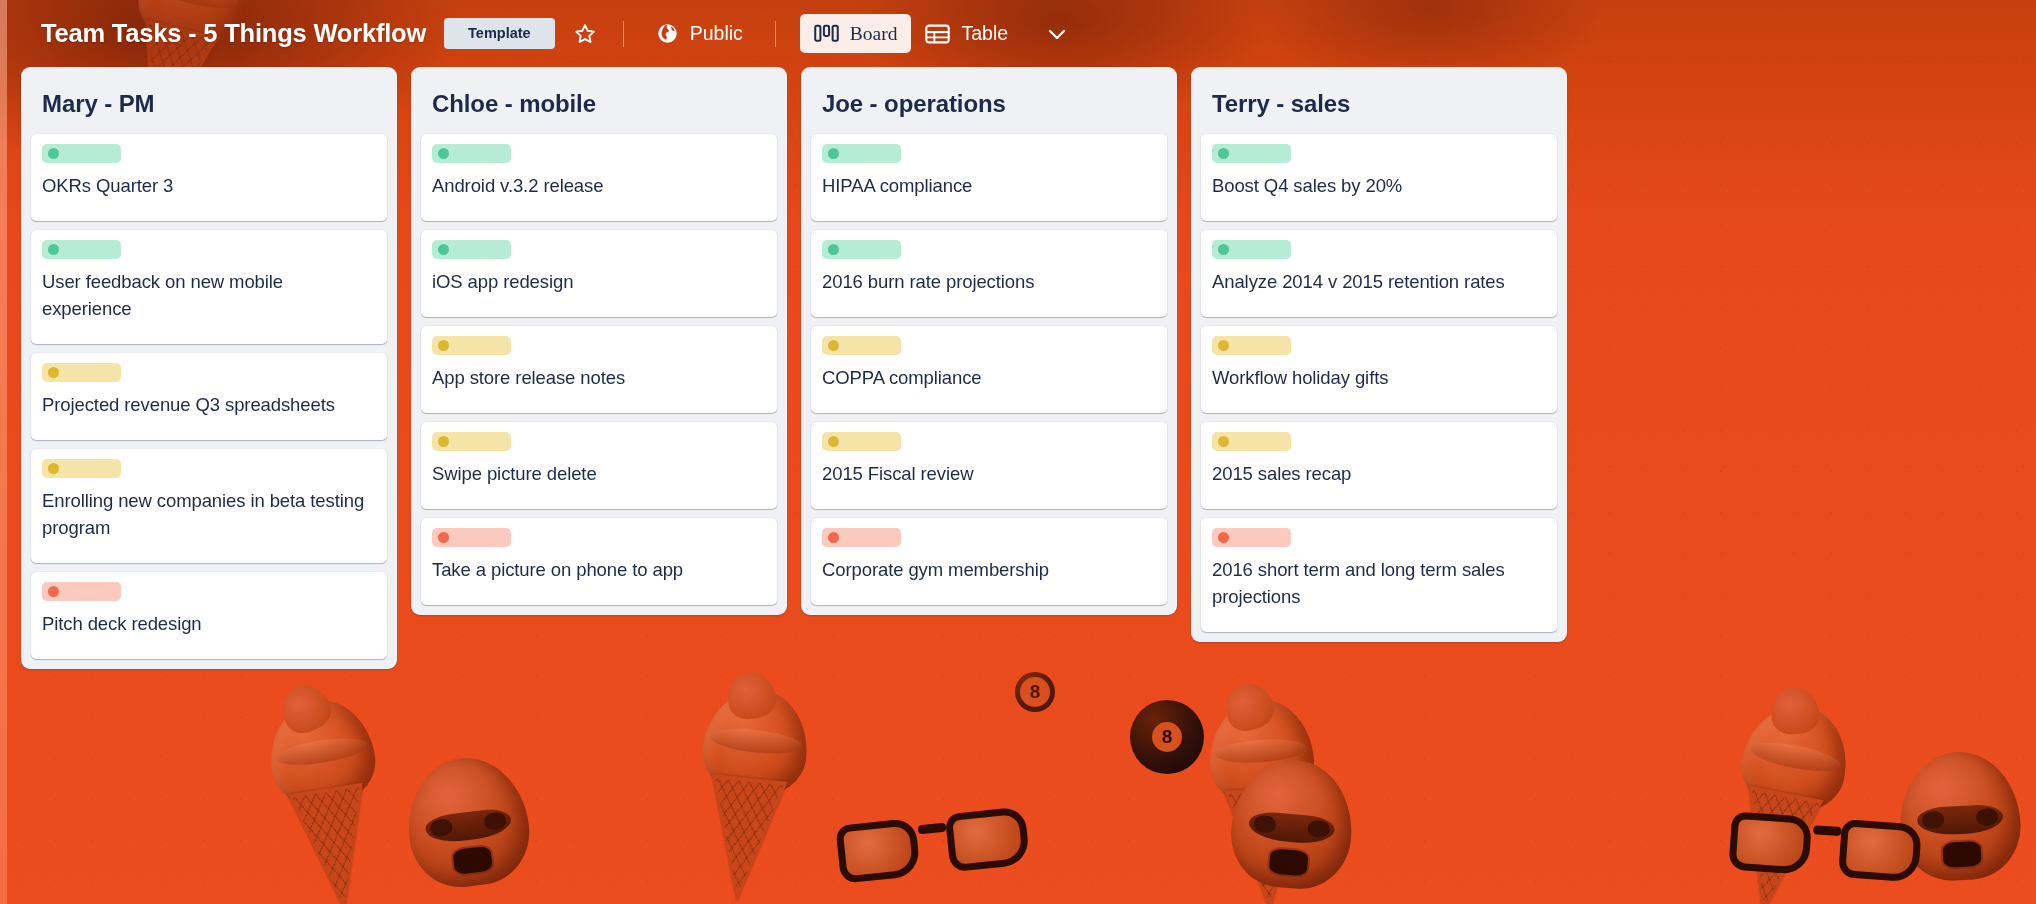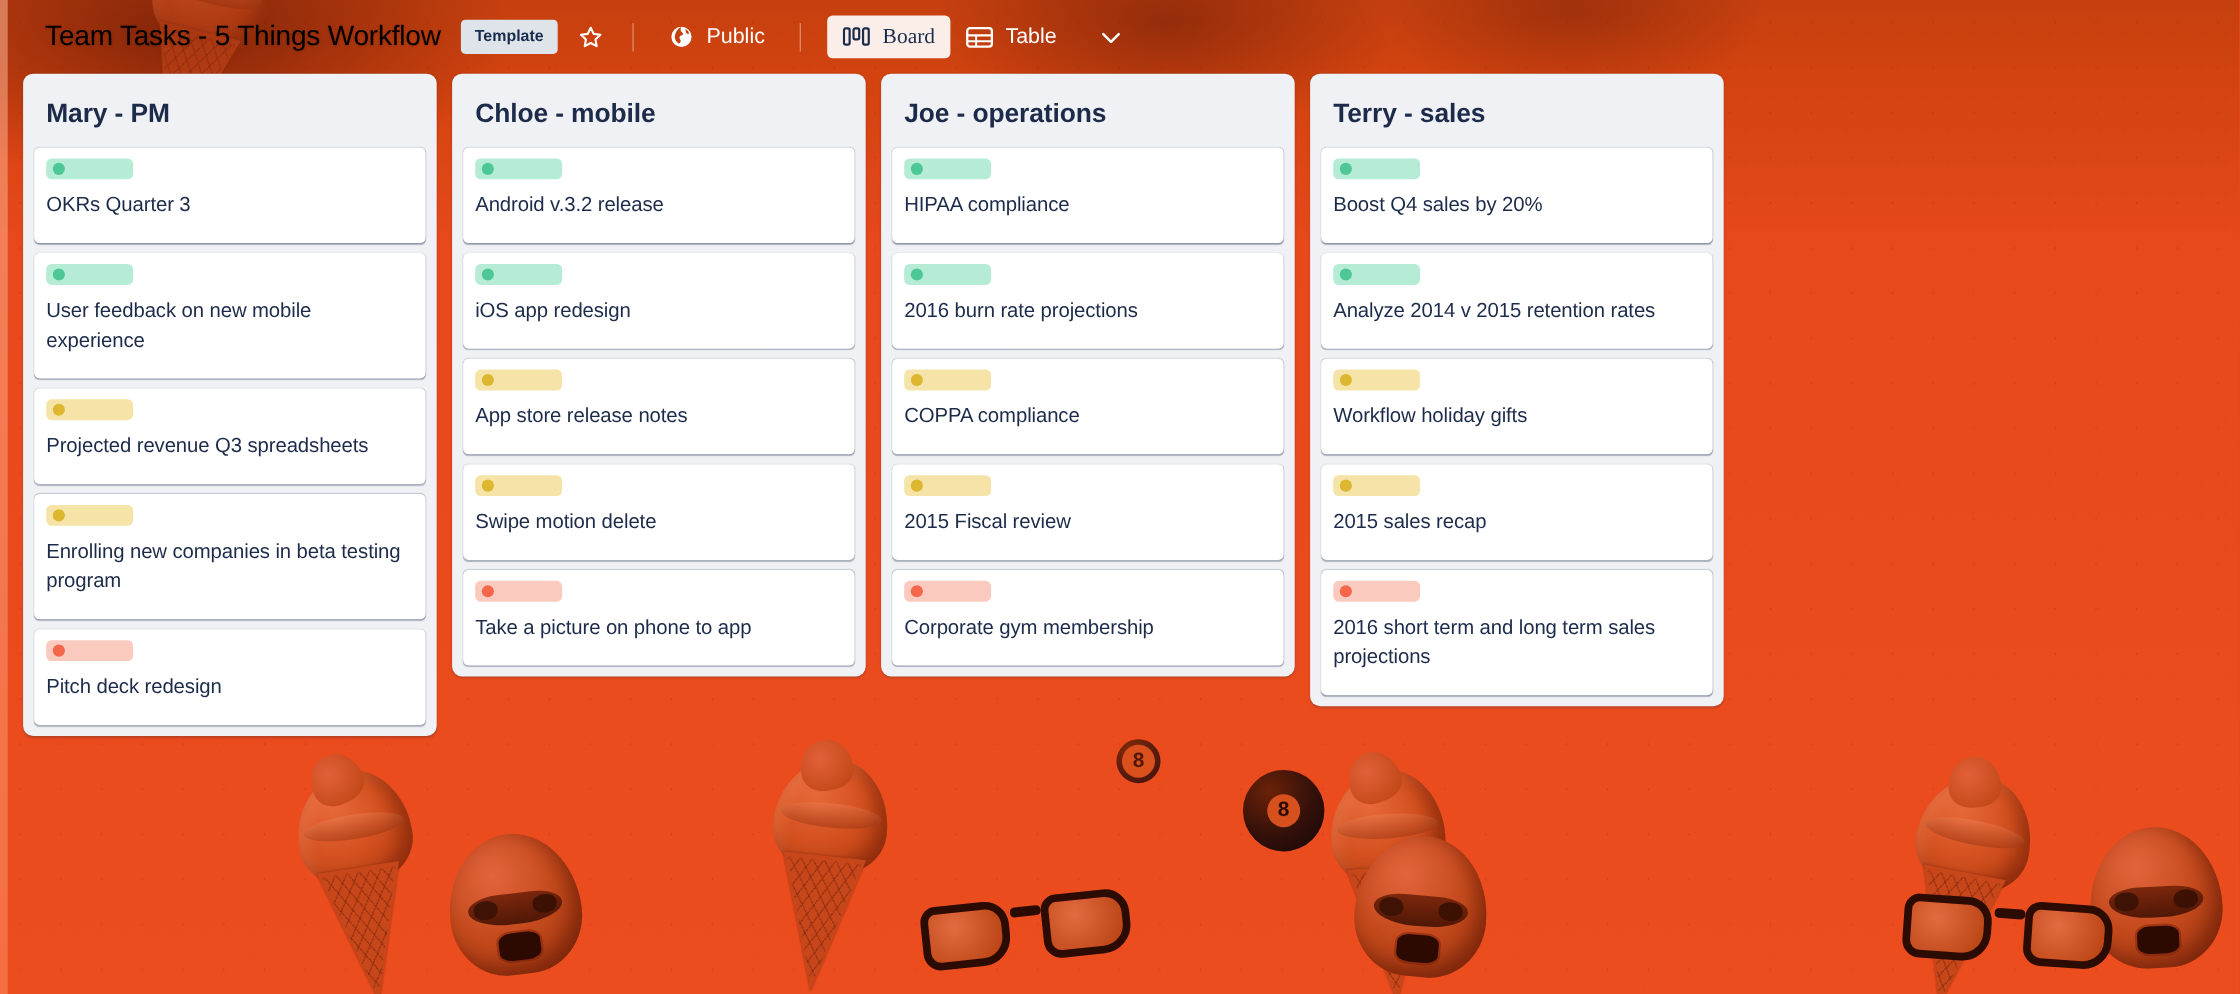--- a/index.html
+++ b/index.html
@@ -156,33 +156,33 @@
     position: relative;
     z-index: 20;
     height: 67px;
     display: flex;
     align-items: center;
     padding-left: 41px;
     gap: 0;
   }
   #board-title {
     font-size: 25.5px;
-    font-weight: 400;
-    color: #000000;
+    font-weight: 700;
+    color: #ffffff;
     letter-spacing: -0.2px;
     white-space: nowrap;
     text-shadow: 0 1px 2px rgba(60,14,2,.25);
   }
   #template-badge {
     margin-left: 18px;
     background: #dfe3ea;
     color: #172b4d;
     font-size: 14.5px;
     font-weight: 700;
-    padding: 7px 13px 8px;
+    padding: 7px 24px 8px;
     border-radius: 4px;
     white-space: nowrap;
     cursor: pointer;
   }
   .hdr-icon-btn {
     display: flex; align-items: center; justify-content: center;
     width: 40px; height: 40px;
     margin-left: 10px;
     border-radius: 4px;
     cursor: pointer;
@@ -437,21 +437,21 @@
         <div class="card">
           <div class="label-pill" style="background: rgb(245, 227, 167);">
             <div class="label-dot" style="background: rgb(221, 183, 47);"></div>
           </div>
           <div class="card-title">App store release notes</div>
         </div>
         <div class="card">
           <div class="label-pill" style="background: rgb(245, 227, 167);">
             <div class="label-dot" style="background: rgb(221, 183, 47);"></div>
           </div>
-          <div class="card-title">Swipe motion delete</div>
+          <div class="card-title">Swipe picture delete</div>
         </div>
         <div class="card">
           <div class="label-pill" style="background: rgb(251, 202, 191);">
             <div class="label-dot" style="background: rgb(244, 103, 75);"></div>
           </div>
           <div class="card-title">Take a picture on phone to app</div>
         </div>
       </div>
     </div>
     <div class="list">

